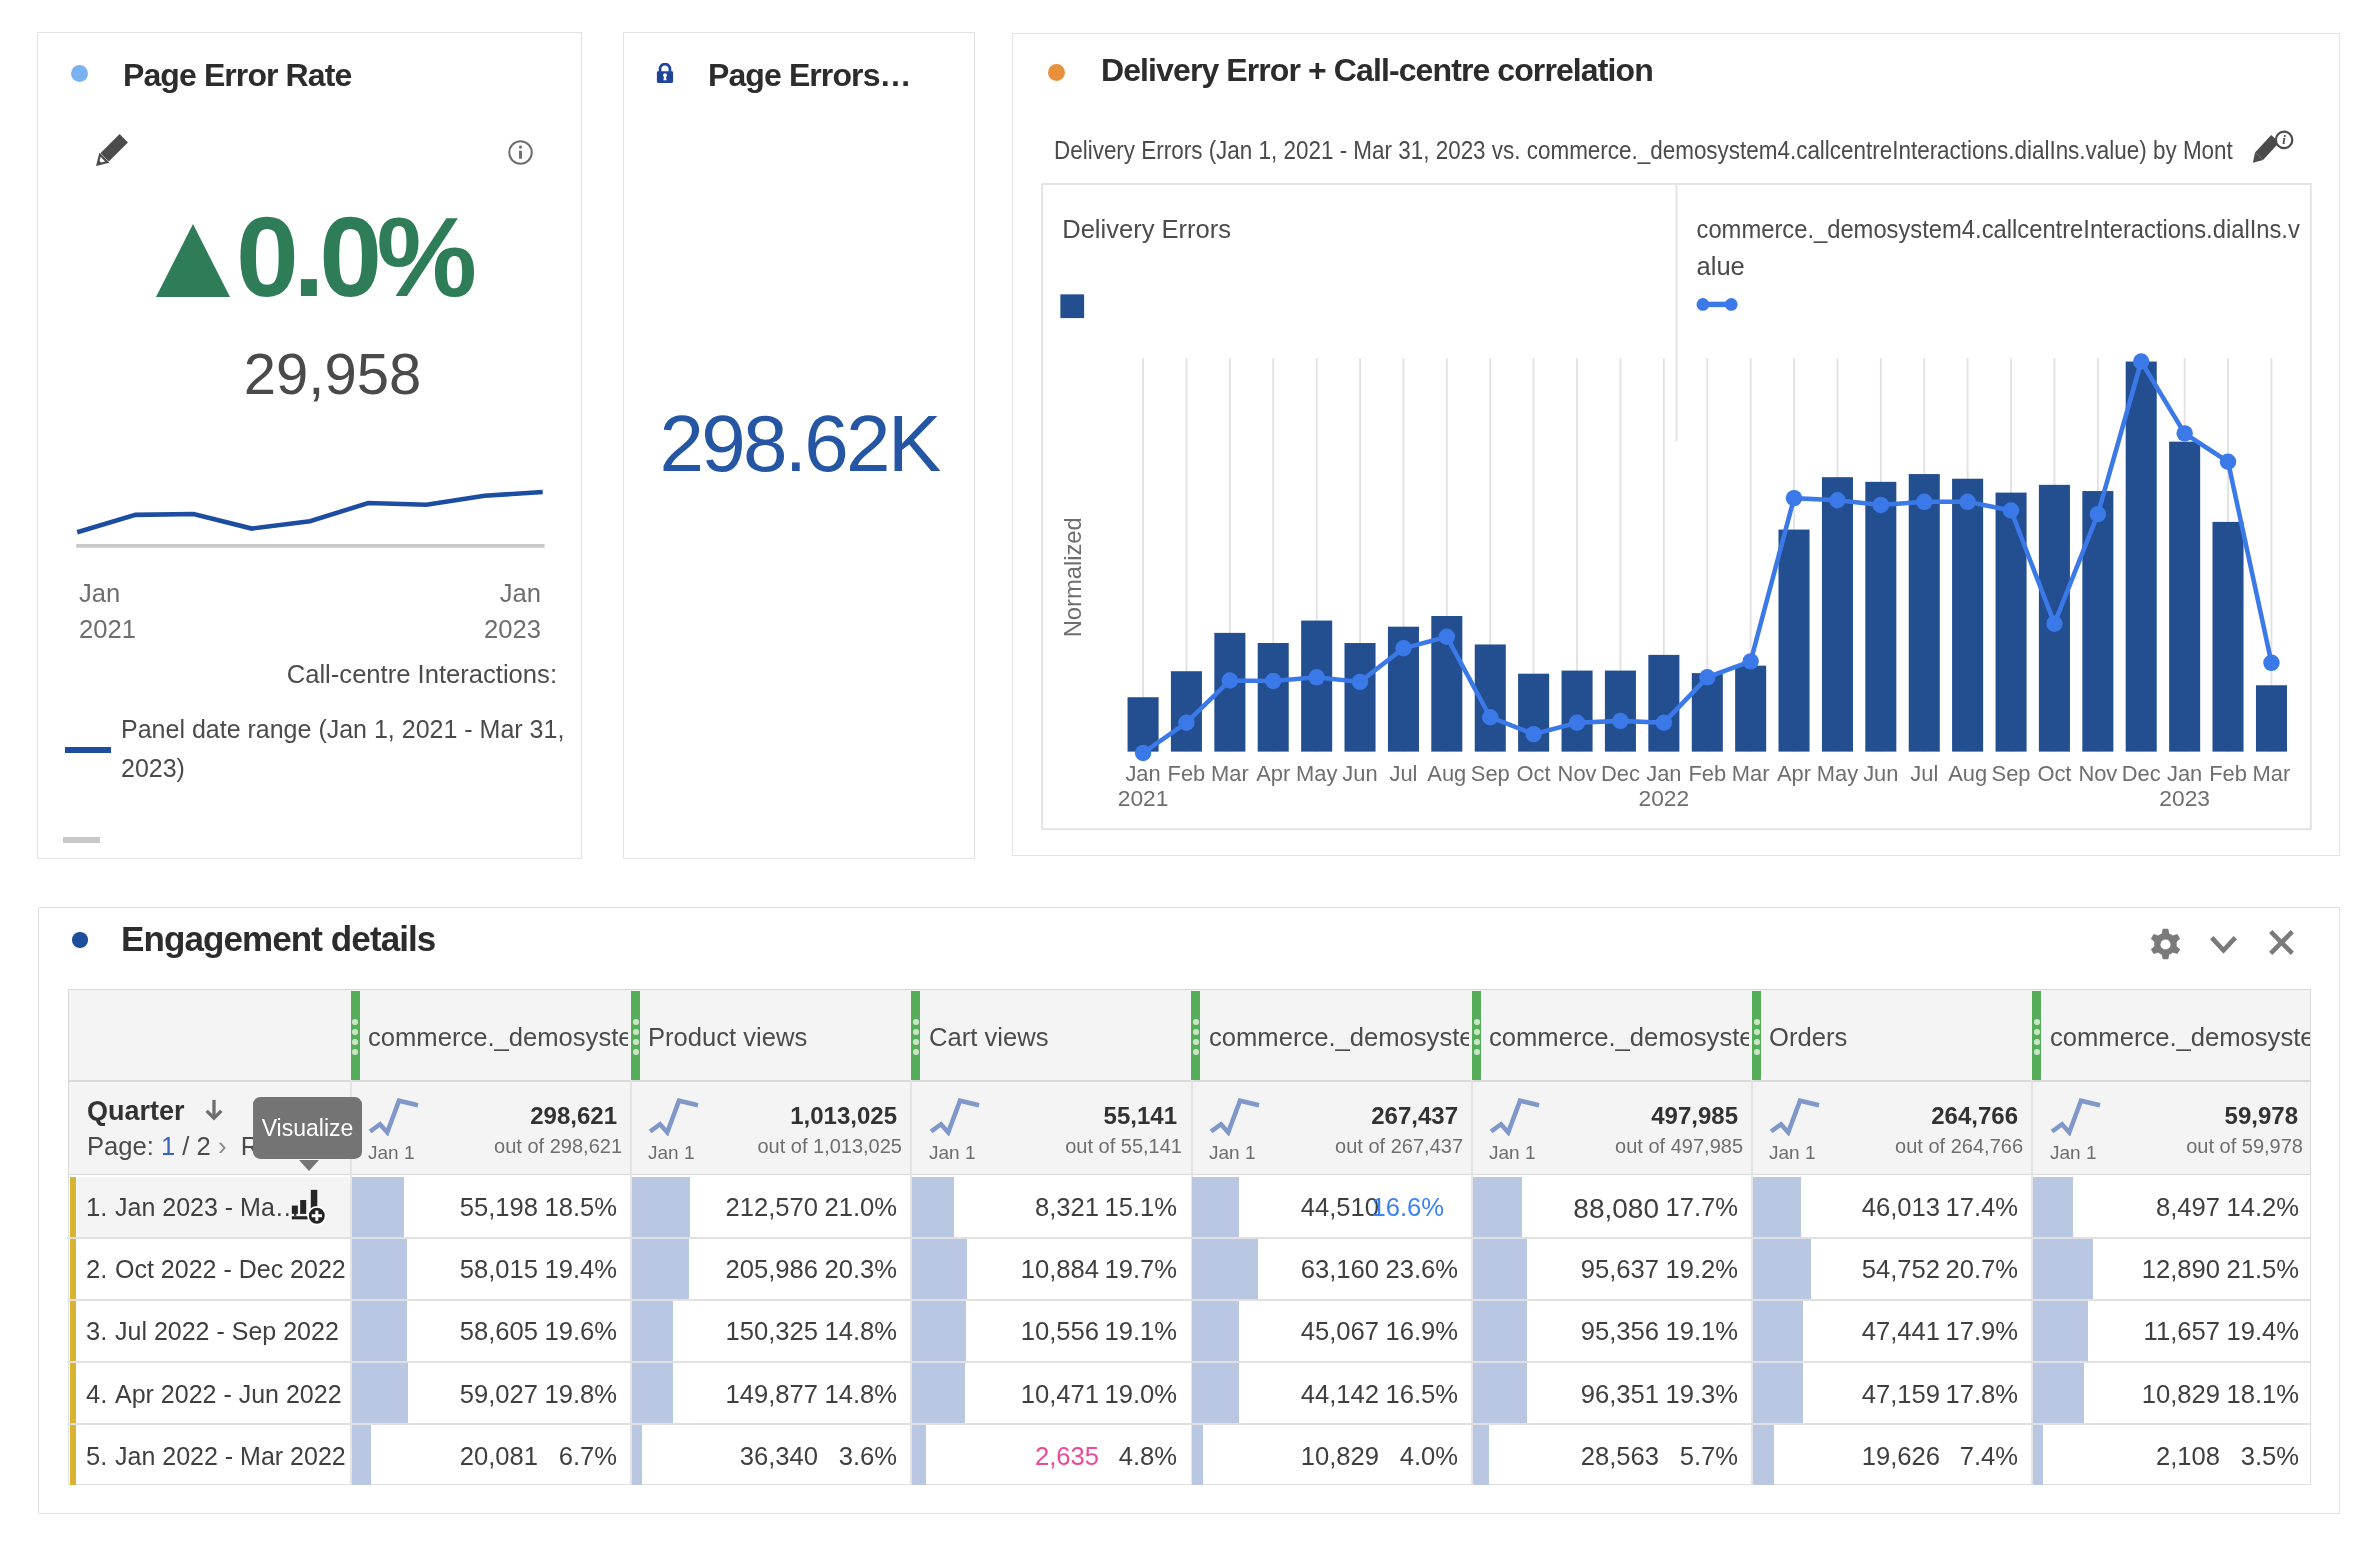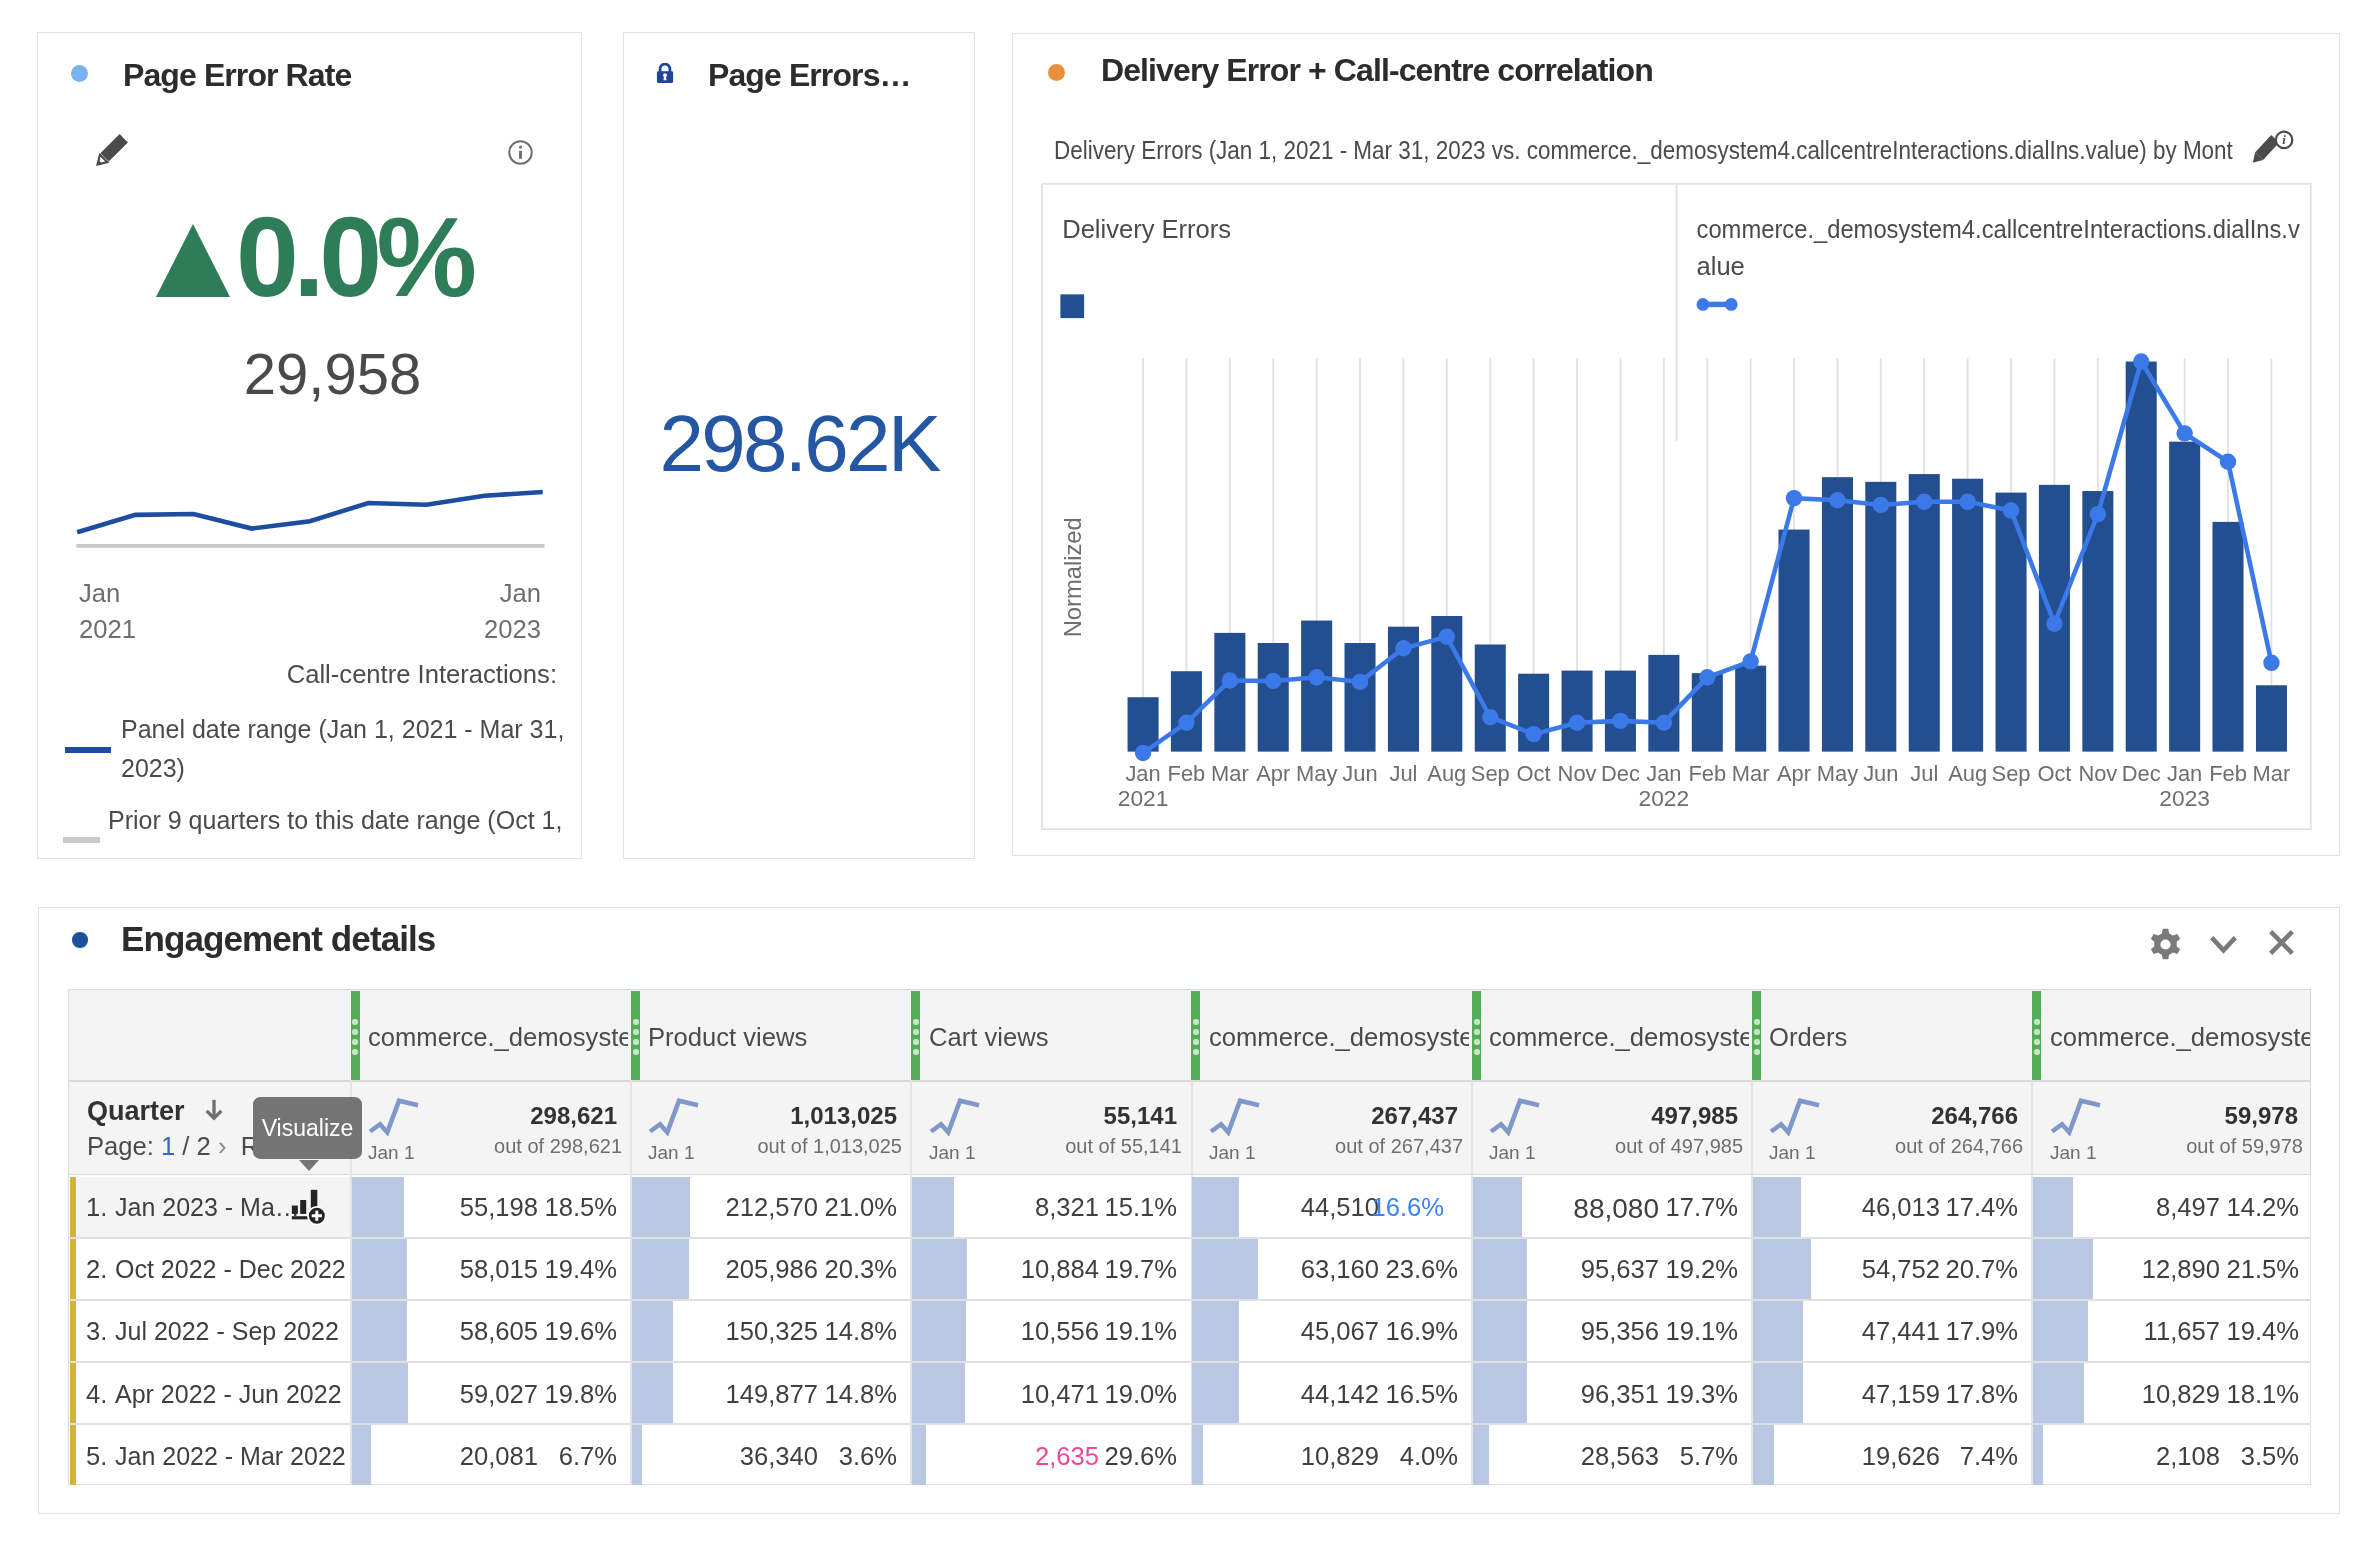--- a/index.html
+++ b/index.html
@@ -31,21 +31,20 @@
     <svg class="abs" style="left:37px;top:32px;" width="545" height="827" viewBox="0 0 597 906">
 <polyline points="44.0,548.0 107.8,529.0 171.5,528.0 235.3,544.0 299.0,536.0 362.8,516.0 426.5,518.0 490.3,508.0 554.0,504.0" fill="none" stroke="#1c4da1" stroke-width="5"></polyline>
 <line x1="43" y1="563" x2="556" y2="563" stroke="#c8c8c8" stroke-width="4"></line>
     </svg>
     <div class="abs gray" style="left:79px;top:575px;font-size:25.6px;line-height:36px;">Jan<br>2021</div>
     <div class="abs gray" style="left:420px;top:575px;width:121px;text-align:right;font-size:25.6px;line-height:36px;">Jan<br>2023</div>
     <div class="abs" style="left:183px;top:660px;width:374px;text-align:right;font-size:25.6px;color:#4b4b4b;">Call-centre Interactions:</div>
     <div class="abs" style="left:65px;top:747px;width:46px;height:6.4px;background:#1c4da1;"></div>
     <div class="abs" style="left:121px;top:710px;width:457px;font-size:25px;line-height:39px;color:#4b4b4b;">Panel date range (Jan 1, 2021 - Mar 31,<br>2023)</div>
     <div class="abs" style="left:63px;top:837px;width:37px;height:5.5px;background:#c8c8c8;"></div>
-    <div class="abs" style="left:108px;top:801px;width:473px;font-size:25px;line-height:39px;color:#4b4b4b;white-space:nowrap;overflow:hidden;">Prior 9 quarters to this date range (Oct 1,</div>
     <div class="card" style="left:623px;top:32px;width:352px;height:827px;"></div>
     <svg class="abs" style="left:656px;top:63px;" width="18" height="21" viewBox="0 0 20 23">
 <rect x="1" y="9" width="18" height="13" rx="1.5" fill="#21449b"></rect>
 <path d="M4.5 10.5 V6.5 a5.5 5.5 0 0 1 11 0 V10.5" fill="none" stroke="#21449b" stroke-width="3"></path>
 <circle cx="10" cy="13.5" r="2.2" fill="#fff"></circle>
       <polygon points="9,14.5 11,14.5 11.8,19 8.2,19" fill="#fff"></polygon>
     </svg>
     <div class="ttl" style="left:708px;top:58px;">Page Errors…</div>
     <div class="abs" style="left:623px;top:404px;width:352px;text-align:center;font-size:80px;line-height:80px;color:#2456a4;letter-spacing:-2.7px;">298.62K</div>
     <div class="card" style="left:1012px;top:33px;width:1328px;height:823px;"></div>
@@ -422,21 +421,21 @@
     <div class="abs" style="left:86px;top:1442px;font-size:25.6px;color:#3f3f3f;">5.</div>
     <div class="abs" style="left:115px;top:1442px;width:232px;white-space:nowrap;overflow:hidden;font-size:25px;color:#3f3f3f;">Jan 2022 - Mar 2022</div>
     <div class="abs" style="left:352px;top:1425px;width:19px;height:60px;background:#b9c7e2;"></div>
     <div class="abs" style="left:386px;top:1442px;width:152px;text-align:right;font-size:25.6px;color:#3f3f3f;">20,081</div>
     <div class="abs" style="left:496px;top:1442px;width:121px;text-align:right;font-size:25.6px;color:#3f3f3f;">6.7%</div>
     <div class="abs" style="left:632px;top:1425px;width:10px;height:60px;background:#b9c7e2;"></div>
     <div class="abs" style="left:666px;top:1442px;width:152px;text-align:right;font-size:25.6px;color:#3f3f3f;">36,340</div>
     <div class="abs" style="left:776px;top:1442px;width:121px;text-align:right;font-size:25.6px;color:#3f3f3f;">3.6%</div>
     <div class="abs" style="left:912px;top:1425px;width:13.7px;height:60px;background:#b9c7e2;"></div>
     <div class="abs" style="left:947px;top:1442px;width:152px;text-align:right;font-size:25.6px;color:#ec4899;">2,635</div>
-    <div class="abs" style="left:1056px;top:1442px;width:121px;text-align:right;font-size:25.6px;color:#3f3f3f;">29.6%</div>
+    <div class="abs" style="left:1056px;top:1442px;width:121px;text-align:right;font-size:25.6px;color:#3f3f3f;">4.8%</div>
     <div class="abs" style="left:1192px;top:1425px;width:11px;height:60px;background:#b9c7e2;"></div>
     <div class="abs" style="left:1227px;top:1442px;width:152px;text-align:right;font-size:25.6px;color:#3f3f3f;">10,829</div>
     <div class="abs" style="left:1337px;top:1442px;width:121px;text-align:right;font-size:25.6px;color:#3f3f3f;">4.0%</div>
     <div class="abs" style="left:1473px;top:1425px;width:15.5px;height:60px;background:#b9c7e2;"></div>
     <div class="abs" style="left:1507px;top:1442px;width:152px;text-align:right;font-size:25.6px;color:#3f3f3f;">28,563</div>
     <div class="abs" style="left:1617px;top:1442px;width:121px;text-align:right;font-size:25.6px;color:#3f3f3f;">5.7%</div>
     <div class="abs" style="left:1753px;top:1425px;width:21px;height:60px;background:#b9c7e2;"></div>
     <div class="abs" style="left:1788px;top:1442px;width:152px;text-align:right;font-size:25.6px;color:#3f3f3f;">19,626</div>
     <div class="abs" style="left:1897px;top:1442px;width:121px;text-align:right;font-size:25.6px;color:#3f3f3f;">7.4%</div>
     <div class="abs" style="left:2033px;top:1425px;width:10px;height:60px;background:#b9c7e2;"></div>

